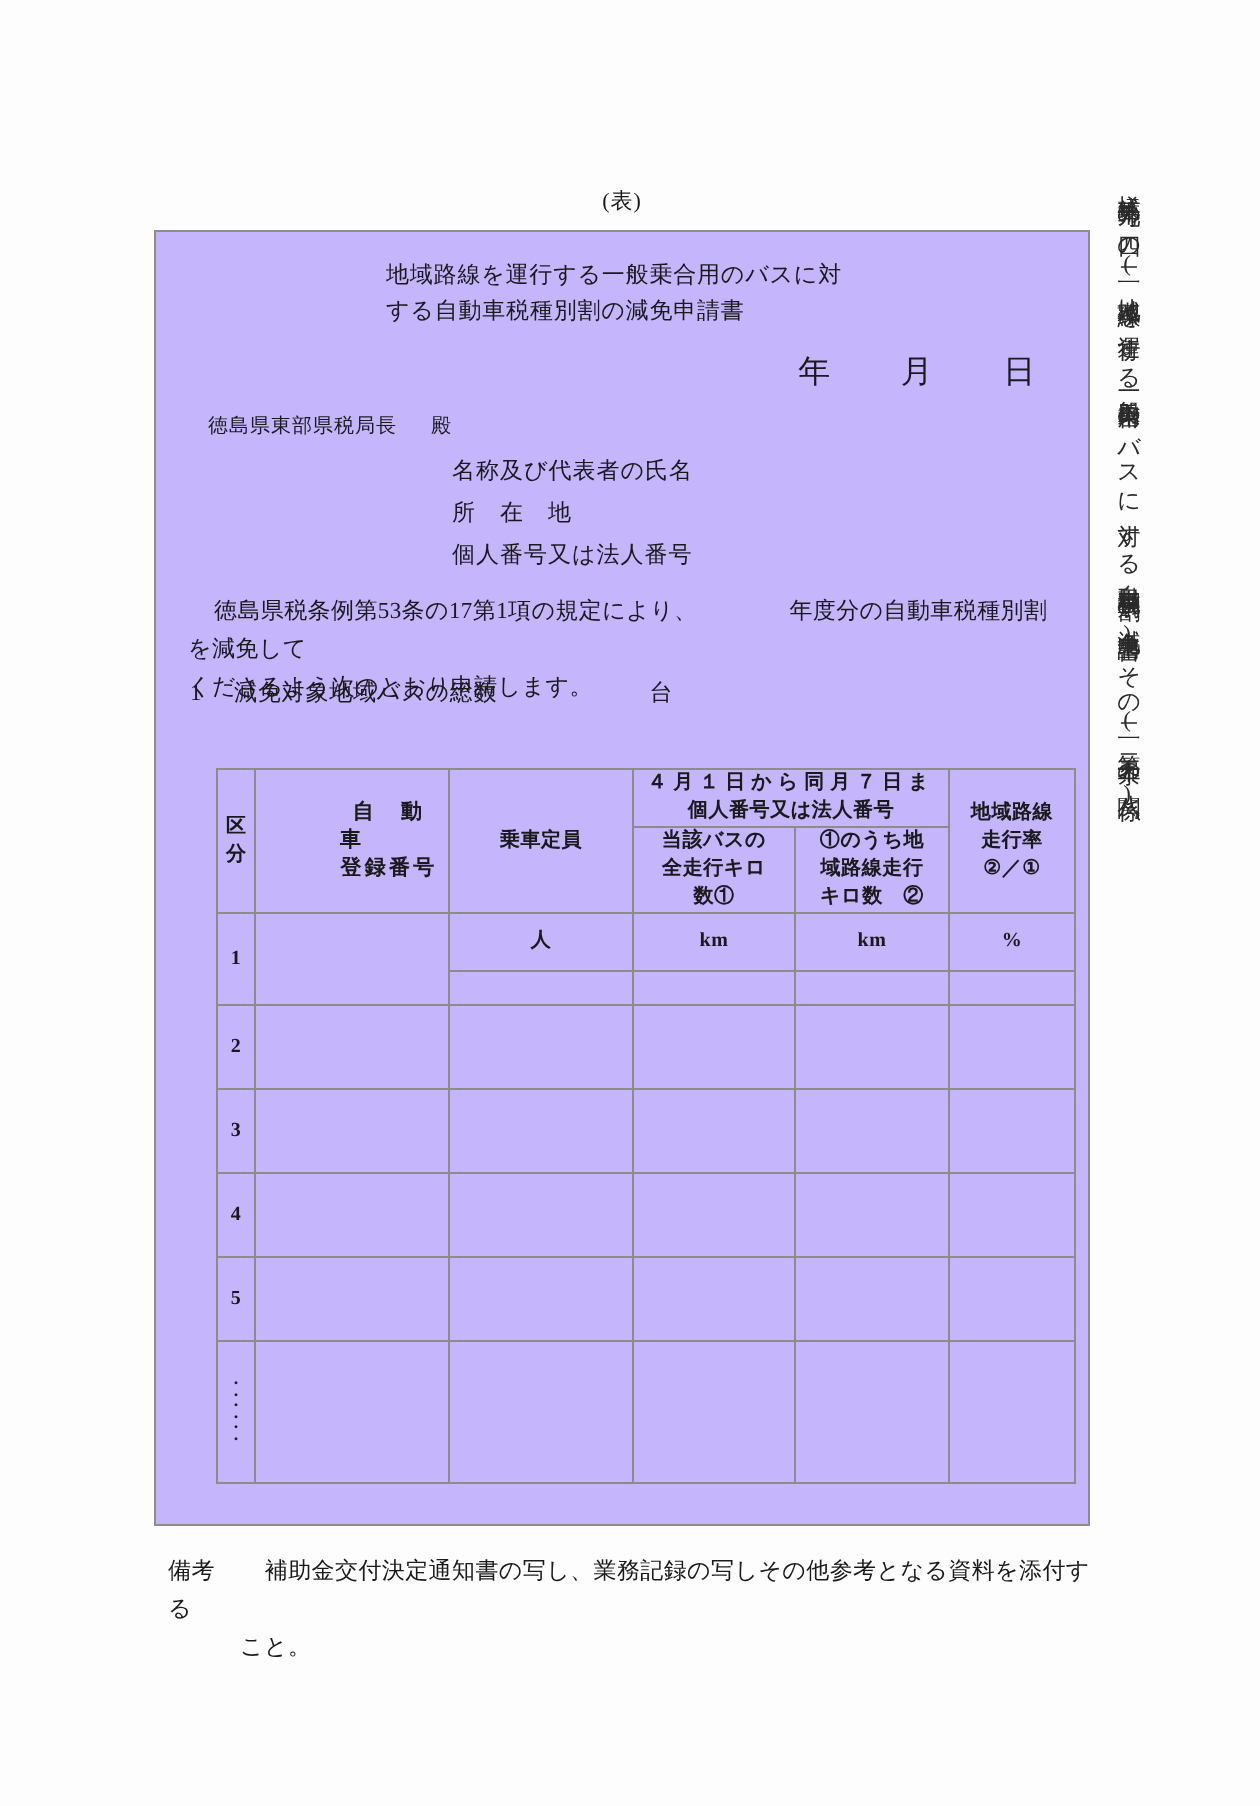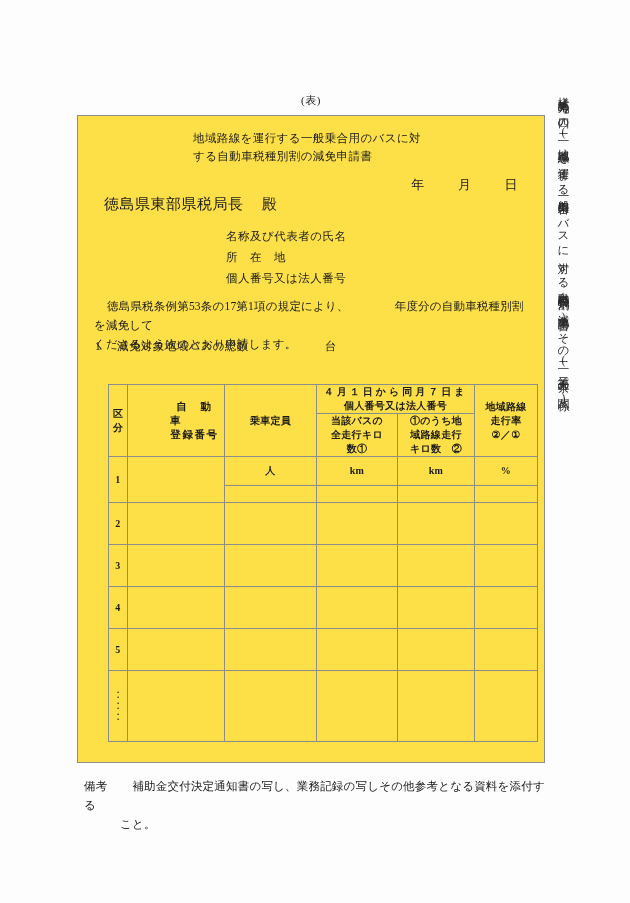--- a/index.html
+++ b/index.html
@@ -32,52 +32,52 @@
 
   
   .outer-frame {
     position: absolute;
     left: 77px;
     top: 115px;
     width: 468px;
     height: 648px;
     border: 1px solid #8c8c8c;
     box-sizing: border-box;
-    background: #fde047;
+    background: #c4b5fd;
   }
 
   
   .form-title {
     position: absolute;
     left: 115px;
     top: 13px;
     font-size: 11.5px;
     line-height: 18px;
     letter-spacing: 0.4px;
     white-space: nowrap;
   }
   .form-title div { white-space: nowrap; }
 
   
   .date-line {
     position: absolute;
     right: 26px;
     top: 60px;
-    font-size: 13px;
+    font-size: 16px;
     letter-spacing: 0.4px;
   }
   .date-line span { display: inline-block; }
   .date-line .gap { width: 26px; }
 
   
   .addressee {
     position: absolute;
     left: 26px;
-    top: 79px;
-    font-size: 15px;
+    top: 90px;
+    font-size: 10px;
     letter-spacing: 0.5px;
     white-space: nowrap;
   }
   .addressee .suffix { margin-left: 14px; }
 
   
   .applicant-block {
     position: absolute;
     left: 148px;
     top: 110px;

